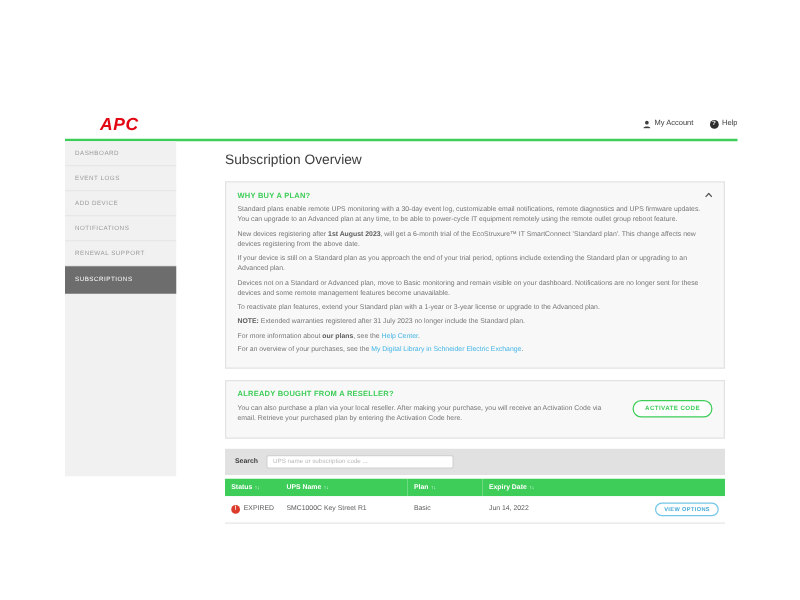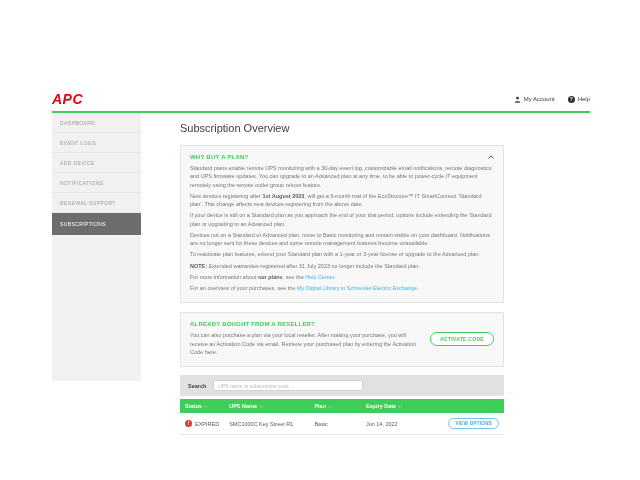--- a/index.html
+++ b/index.html
@@ -2,36 +2,36 @@
 <html><head>
 <meta charset="utf-8">
 <style>
   * { margin:0; padding:0; box-sizing:border-box; }
   html,body { width:640px; height:480px; background:#ffffff; }
   body { font-family:"Liberation Sans", sans-serif; position:relative; overflow:hidden; }
 
   
   .topbar { position:absolute; left:52px; top:89px; width:538px; height:20px;
             display:flex; justify-content:space-between; align-items:center; }
-  .logo { font-size:14px; font-weight:800; font-style:italic; color:#e30613; letter-spacing:.5px; }
+  .logo { font-size:14px; font-weight:800; font-style:italic; color:#e30613; letter-spacing:.5px;margin-left:28px; }
   .topbar-right { display:flex; align-items:center; gap:13px; }
   .top-link { display:flex; align-items:center; gap:3px; font-size:6px; color:#3c3c3c; cursor:pointer; }
   .person-icon { width:7px; height:7px; display:inline-block; }
   .help-icon { width:7px; height:7px; background:#2d2d2d; color:#fff; border-radius:50%;
                font-size:5px; line-height:7px; text-align:center; display:inline-block; font-weight:bold; }
   .green-line { position:absolute; left:52px; top:111px; width:538px; height:2px; background:#3dcd58; }
 
   
   .sidebar { position:absolute; left:52px; top:113px; width:89px; height:268px; background:#f1f1f1; }
   .side-item { padding:7px 8px 6px; font-size:5px; letter-spacing:.4px; color:#9b9b9b;
                border-bottom:1px solid #e7e7e7; cursor:pointer; }
   .side-item.active { background:#6d6d6d; color:#ffffff; padding-top:8px; padding-bottom:8px; border-bottom:none; }
 
   
-  .main { position:absolute; left:180px; top:113px; width:324px; }
+  .main { position:absolute; left:180px; top:113px; width:400px; }
   .page-title { font-size:11px; font-weight:400; color:#3c3c3c; margin:9px 0 11px; }
 
   .card { background:#f8f8f8; border:1px solid #e3e3e3; padding:6px 9px 7px; position:relative; }
   .card h2 { font-size:6px; color:#3dcd58; letter-spacing:.2px; margin:2px 0 4px; }
   .card p { font-size:5.5px; color:#757575; line-height:1.5; margin:3px 0; }
   .card p b { color:#5d5d5d; }
   .link { color:#42b4e6; cursor:pointer; }
   .chevron-btn { position:absolute; right:9px; top:8px; cursor:pointer; line-height:0; }
 
   .card.reseller { margin-top:9px; display:flex; align-items:center; gap:12px; }

